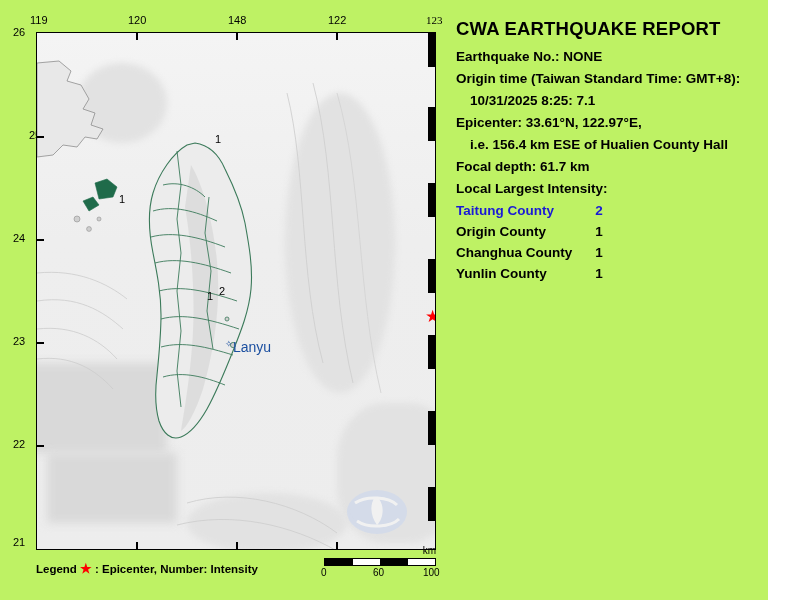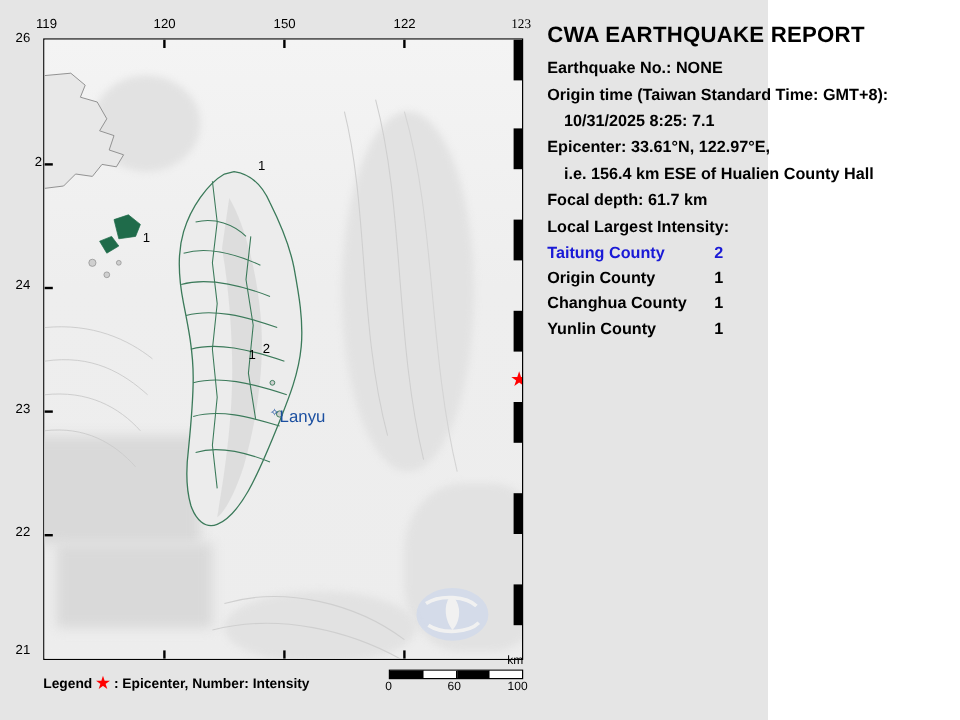--- a/index.html
+++ b/index.html
@@ -5,22 +5,22 @@
   * { box-sizing: border-box; }
   html, body {
     margin: 0; padding: 0;
     width: 800px; height: 600px;
     background: #ffffff;
     font-family: "Liberation Sans", sans-serif;
     overflow: hidden;
   }
   #page {
     position: relative;
-    width: 640px; height: 600px;
-    background: #e5e5e5;
+    width: 768px; height: 600px;
+    background: #bef264;
   }
 
   
   #map-panel {
     position: absolute;
     left: 8px; top: 8px;
     width: 438px; height: 584px;
   }
 
   
@@ -165,21 +165,21 @@
 </style>
 </head>
 <body>
 
 <div id="page">
 
   <div id="map-panel">
 
     <div class="axis-label" style="left:22px;  top:6px;">119</div>
     <div class="axis-label" style="left:120px; top:6px;">120</div>
-    <div class="axis-label" style="left:220px; top:6px;">150</div>
+    <div class="axis-label" style="left:220px; top:6px;">148</div>
     <div class="axis-label" style="left:320px; top:6px;">122</div>
     <div class="axis-label" style="left:418px; top:6px;font-family:Liberation Serif, serif;">123</div>
 
     <div class="axis-label" style="left:5px; top:18px;">26</div>
     <div class="axis-label" style="left:21px; top:121px;">25</div>
     <div class="axis-label" style="left:5px; top:224px;">24</div>
     <div class="axis-label" style="left:5px; top:327px;">23</div>
     <div class="axis-label" style="left:5px; top:430px;">22</div>
     <div class="axis-label" style="left:5px; top:528px;">21</div>
 

